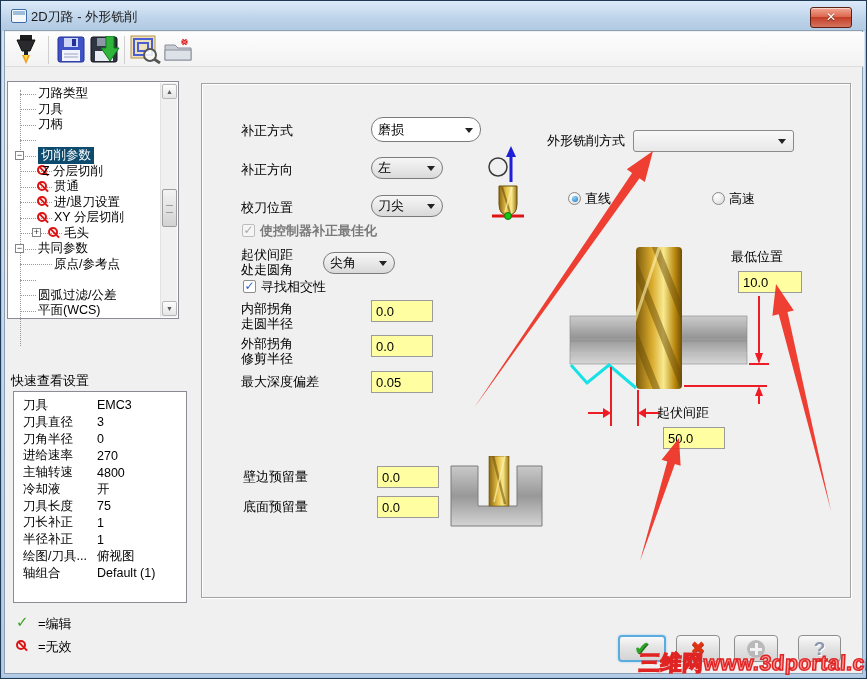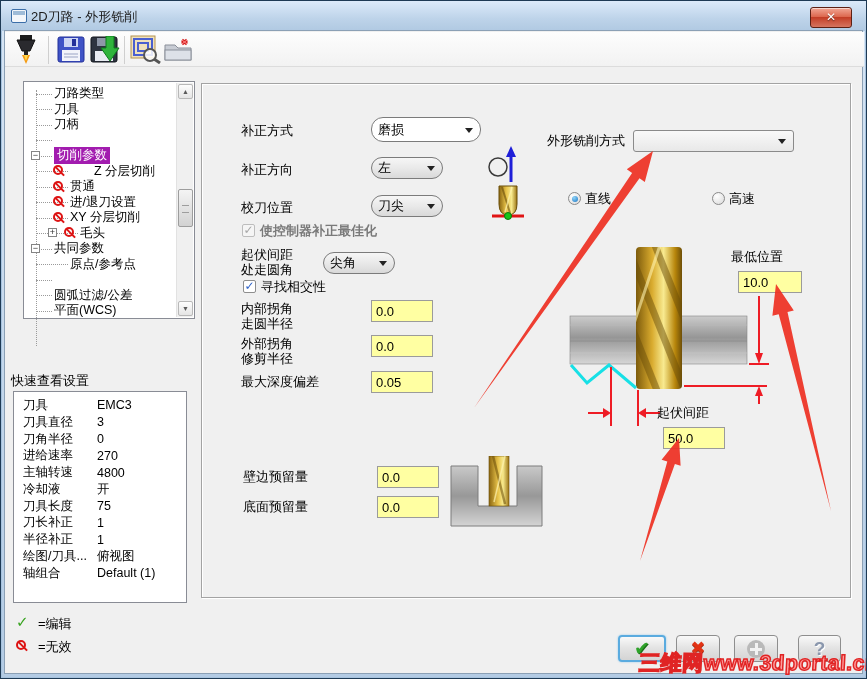--- a/index.html
+++ b/index.html
@@ -17,31 +17,31 @@
     color:#fff;font-size:12px;font-weight:bold;text-align:center;line-height:19px;
     box-shadow:inset 0 1px 0 rgba(255,255,255,.55);text-shadow:0 1px 1px rgba(0,0,0,.5);}
   .client{position:absolute;left:3px;top:29px;right:3px;bottom:4px;background:#f0f0f0;border:1px solid #8ba0b5;}
   .toolbar{position:absolute;left:4px;top:31px;width:859px;height:35px;
     background:linear-gradient(#fdfdfd,#f2f2f2);border-bottom:1px solid #dcdcdc;}
   .tb-sep{position:absolute;top:35px;width:1px;height:28px;background:#cfcfcf;}
   .abs{position:absolute;}
   .lbl{position:absolute;font-size:13px;color:#000;white-space:nowrap;line-height:15px;}
   .lbl.dis{color:#7a7a7a;font-weight:bold;}
   
-  .tree-panel{position:absolute;left:22px;top:80px;width:172px;height:238px;background:#fff;border:1px solid #898c95;}
+  .tree-panel{position:absolute;left:6px;top:80px;width:172px;height:238px;background:#fff;border:1px solid #898c95;}
   .tree-rows{position:absolute;left:0;top:4px;right:18px;bottom:0;overflow:hidden;}
   .tree-spine{position:absolute;left:12px;top:8px;height:256px;border-left:1px dotted #9a9a9a;}
   .trow{position:relative;height:15.5px;display:flex;align-items:center;font-size:12.5px;white-space:nowrap;}
   .trow .stub{position:absolute;top:50%;border-top:1px dotted #9a9a9a;}
   .trow .exp{position:absolute;width:9px;height:9px;background:#fff;border:1px solid #848484;
     font-size:9px;line-height:7px;text-align:center;color:#333;top:2.5px;z-index:2;}
   .noicon{position:absolute;width:10px;height:10px;border:2px solid #dd1414;border-radius:50%;top:1.5px;}
   .noicon::after{content:"";position:absolute;left:-2px;top:3px;width:13px;height:2px;background:#dd1414;transform:rotate(45deg);}
   .tlabel{position:relative;z-index:1;}
-  .tlabel.sel{background:#a21caf;color:#fff;padding:0 3px;font-family:Liberation Mono, monospace;}
+  .tlabel.sel{background:#0c4a6e;color:#fff;padding:0 3px;font-family:Liberation Mono, monospace;}
   
   .sbar{position:absolute;right:1px;top:1px;width:17px;bottom:1px;background:#f0f0f0;border-left:1px solid #e2e2e2;}
   .sbtn{position:absolute;left:1px;width:15px;height:15px;background:linear-gradient(#fdfdfd,#e5e5e5);
     border:1px solid #b8b8b8;border-radius:2px;color:#5a5a5a;font-size:7px;text-align:center;line-height:13px;}
   .sthumb{position:absolute;left:1px;top:106px;width:15px;height:38px;background:linear-gradient(#f4f4f4,#d2d2d2);
     border:1px solid #9d9d9d;border-radius:2px;}
   .sthumb::after{content:"";position:absolute;left:3px;right:3px;top:15px;height:6px;
     border-top:1px solid #9d9d9d;border-bottom:1px solid #9d9d9d;}
   .qv-panel{position:absolute;left:12px;top:390px;width:174px;height:212px;background:#fff;border:1px solid #898c95;padding:5px 0 0 9px;}
   .qrow{display:flex;height:16.8px;font-size:12.5px;align-items:center;}
@@ -155,21 +155,21 @@
           <span class="tlabel" style="margin-left:30px"></span>
         </div>
         <div class="trow">
           <span class="stub" style="left:12px;width:16px"></span>
           <span class="exp" style="left: 7px;">−</span>
           <span class="tlabel sel" style="margin-left:30px">切削参数</span>
         </div>
         <div class="trow">
           <span class="stub" style="left:12px;width:32px"></span>
           <span class="noicon" style="left:29px"></span>
-          <span class="tlabel" style="margin-left:70px">Z 分层切削</span>
+          <span class="tlabel" style="margin-left:34px">Z 分层切削</span>
         </div>
         <div class="trow">
           <span class="stub" style="left:12px;width:32px"></span>
           <span class="noicon" style="left:29px"></span>
           <span class="tlabel" style="margin-left:46px">贯通</span>
         </div>
         <div class="trow">
           <span class="stub" style="left:12px;width:32px"></span>
           <span class="noicon" style="left:29px"></span>
           <span class="tlabel" style="margin-left:46px">进/退刀设置</span>

